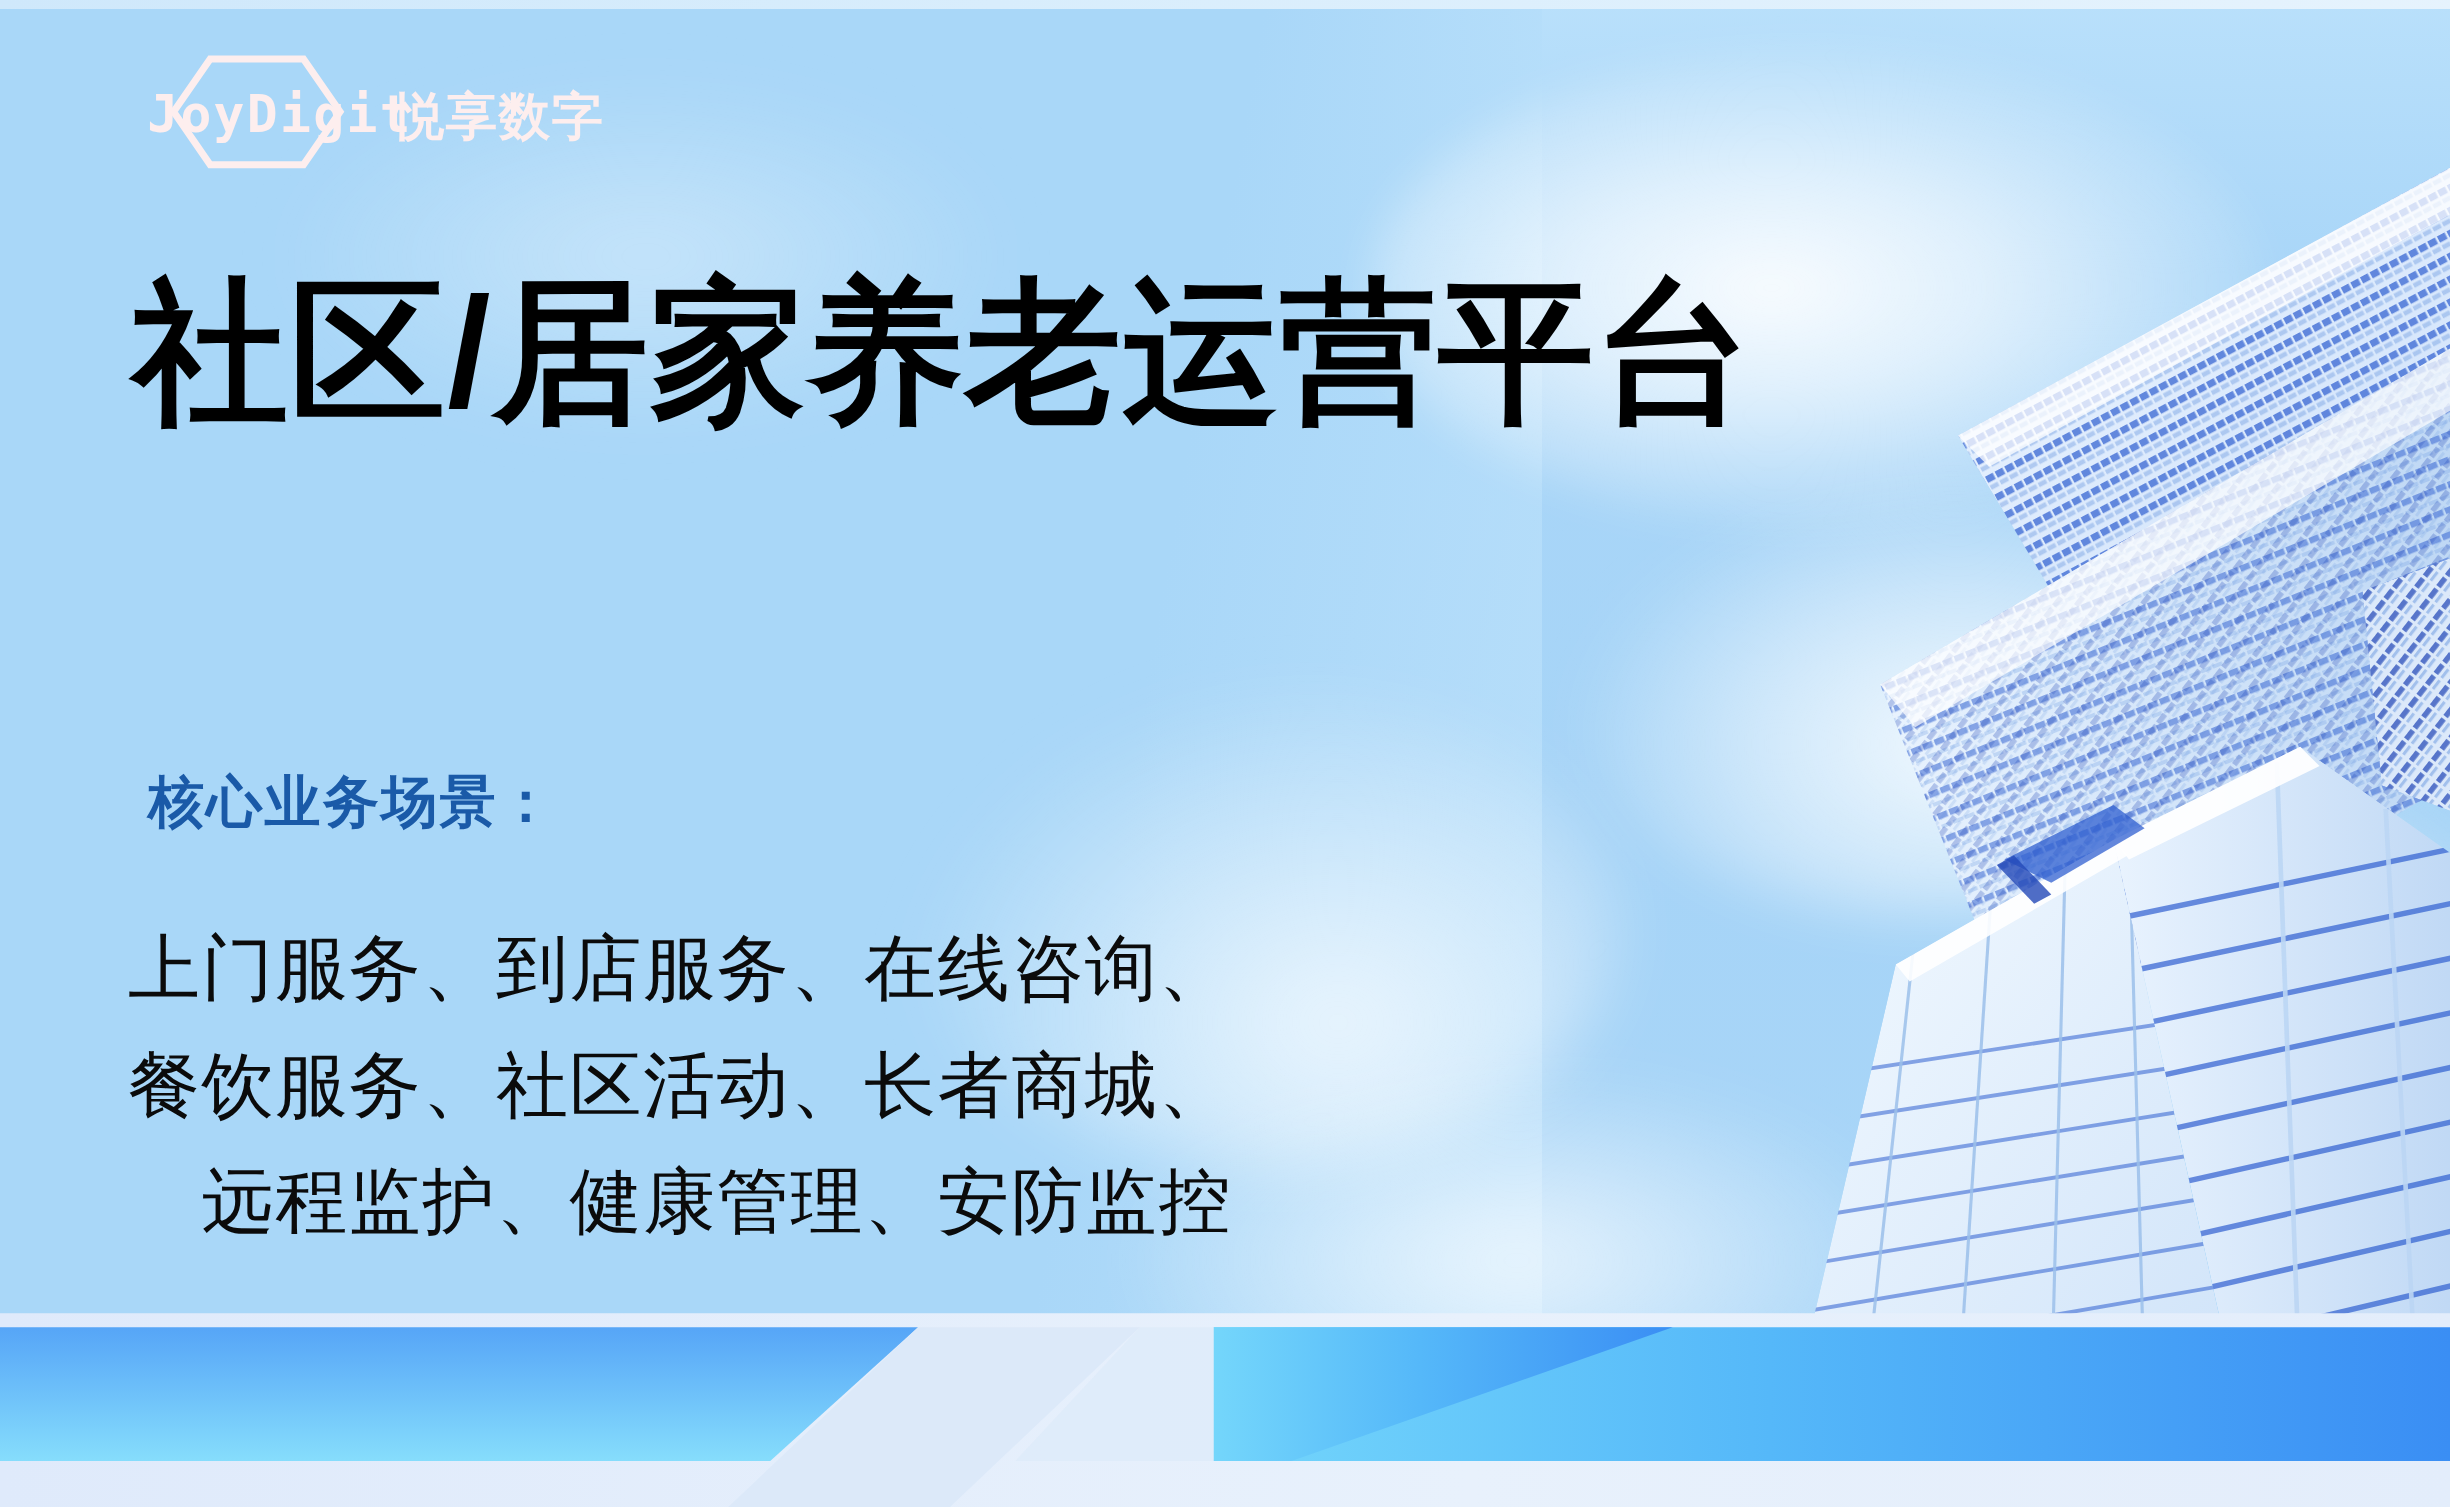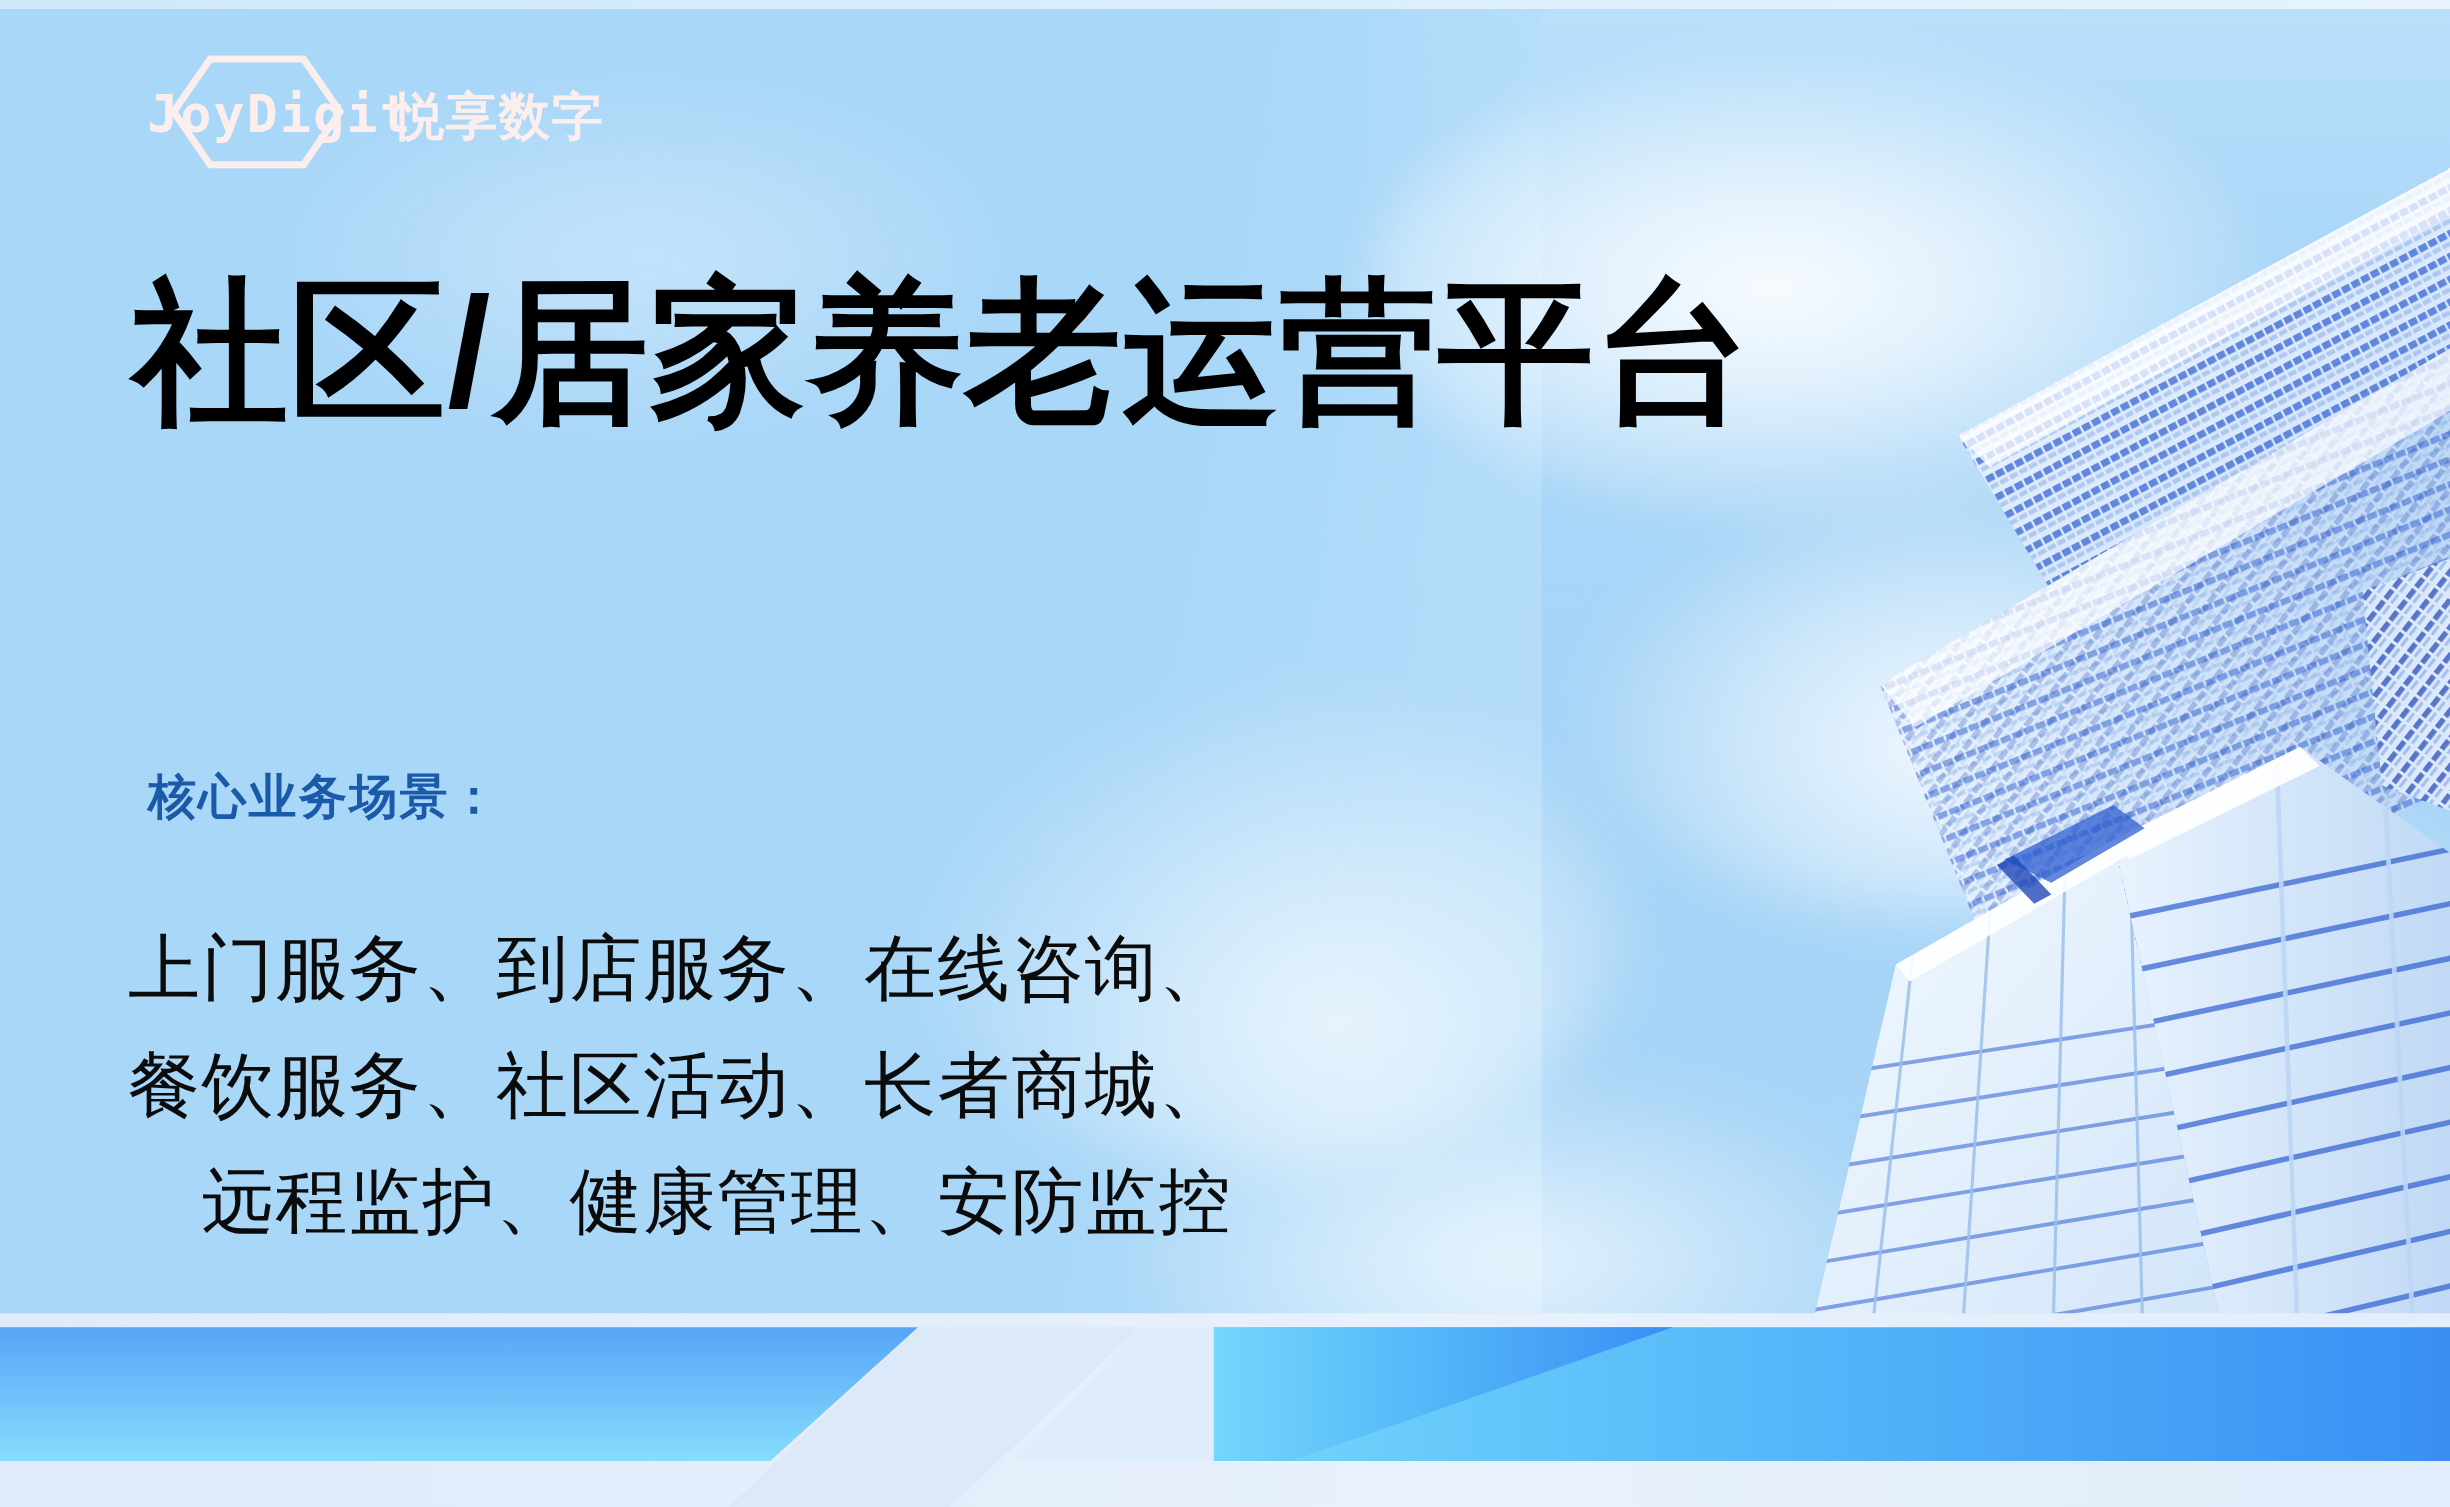--- a/index.html
+++ b/index.html
@@ -107,21 +107,21 @@
     color: #000000;
     letter-spacing: 1.6px;
     line-height: 1.22;
     white-space: nowrap;
     z-index: 6;
   }
   .subtitle {
     position: absolute;
     left: 148px;
     top: 766px;
-    font-size: 48px;
+    font-size: 56px;
     font-weight: 700;
     color: #1a5aa8;
     letter-spacing: 2.3px;
     line-height: 1.3;
     white-space: nowrap;
     z-index: 6;
   }
   .body-lines {
     position: absolute;
     left: 128px;

